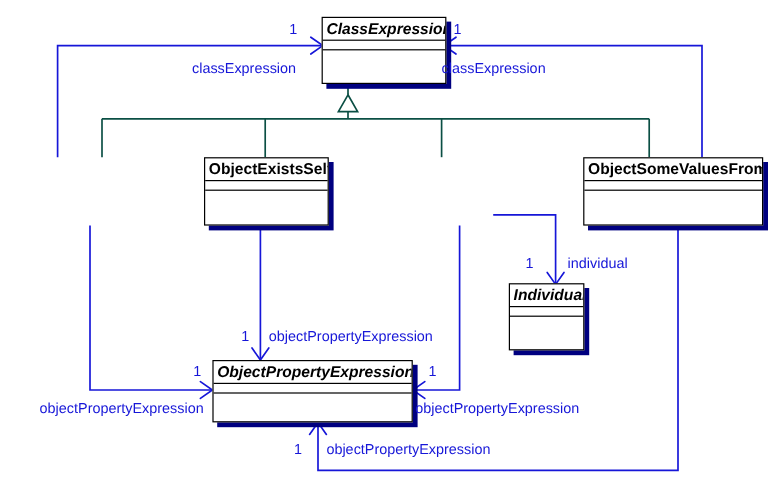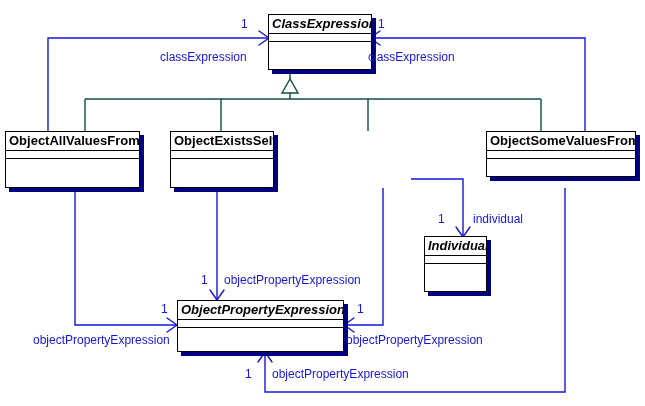--- a/index.html
+++ b/index.html
@@ -132,34 +132,29 @@
       <path d="M 258 362 L 265 352 L 272 362"></path>
     </g>
   </svg>
 
   <div class="uml-class abstract" style="left:268px; top:14px; width:104px; height:56px;">
     <div class="uml-name">ClassExpression</div>
     <div class="uml-attrs"></div>
     <div class="uml-ops"></div>
   </div>
 
-  <div class="uml-class" style="left:5px; top:131px; width:135px; height:57px;">
-    <div class="uml-name">ObjectAllValuesFrom</div>
-    <div class="uml-attrs"></div>
-    <div class="uml-ops"></div>
-  </div>
 
   <div class="uml-class" style="left:170px; top:131px; width:104px; height:57px;">
     <div class="uml-name">ObjectExistsSelf</div>
     <div class="uml-attrs"></div>
     <div class="uml-ops"></div>
   </div>
 
 
-  <div class="uml-class" style="left:486px; top:131px; width:150px; height:46px;">
+  <div class="uml-class" style="left:486px; top:131px; width:150px; height:57px;">
     <div class="uml-name">ObjectSomeValuesFrom</div>
     <div class="uml-attrs"></div>
     <div class="uml-ops"></div>
   </div>
 
   <div class="uml-class abstract" style="left:424px; top:236px; width:63px; height:56px;">
     <div class="uml-name">Individual</div>
     <div class="uml-attrs"></div>
     <div class="uml-ops"></div>
   </div>

